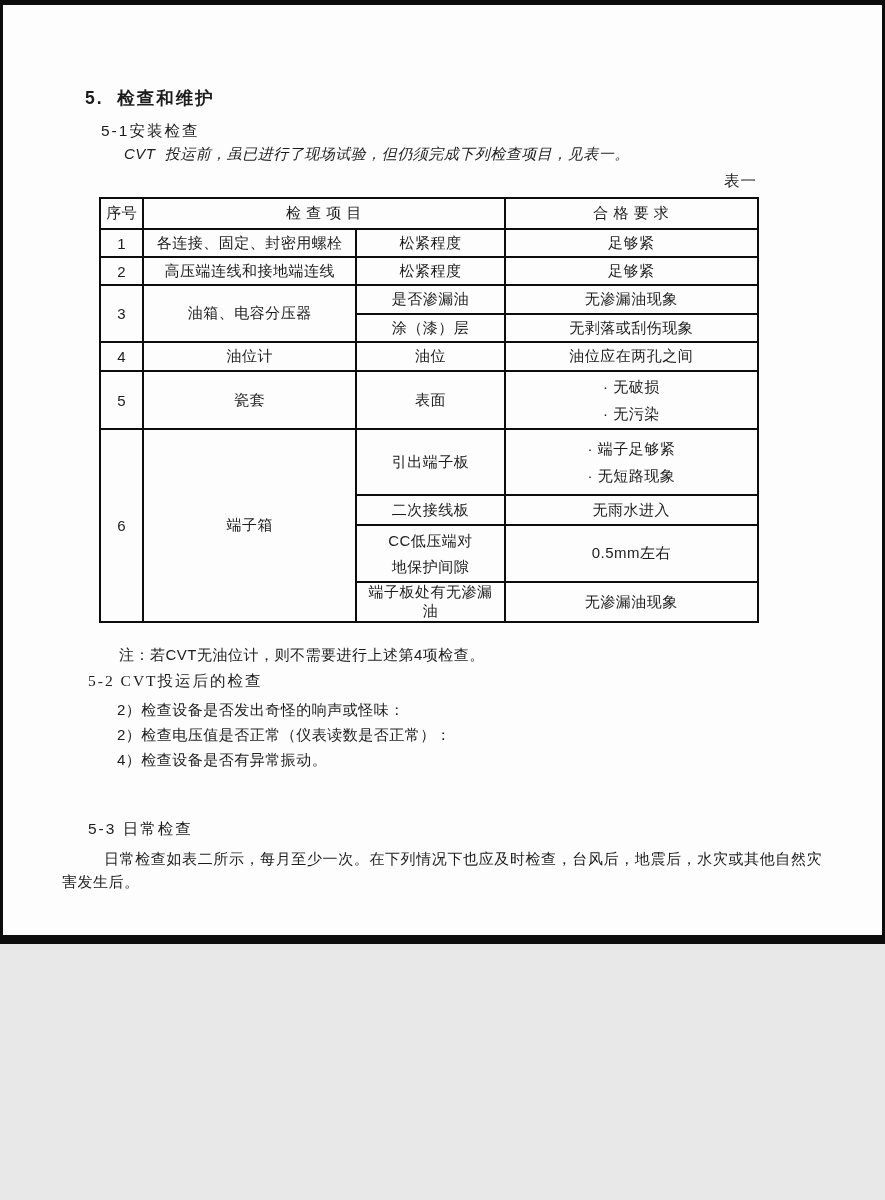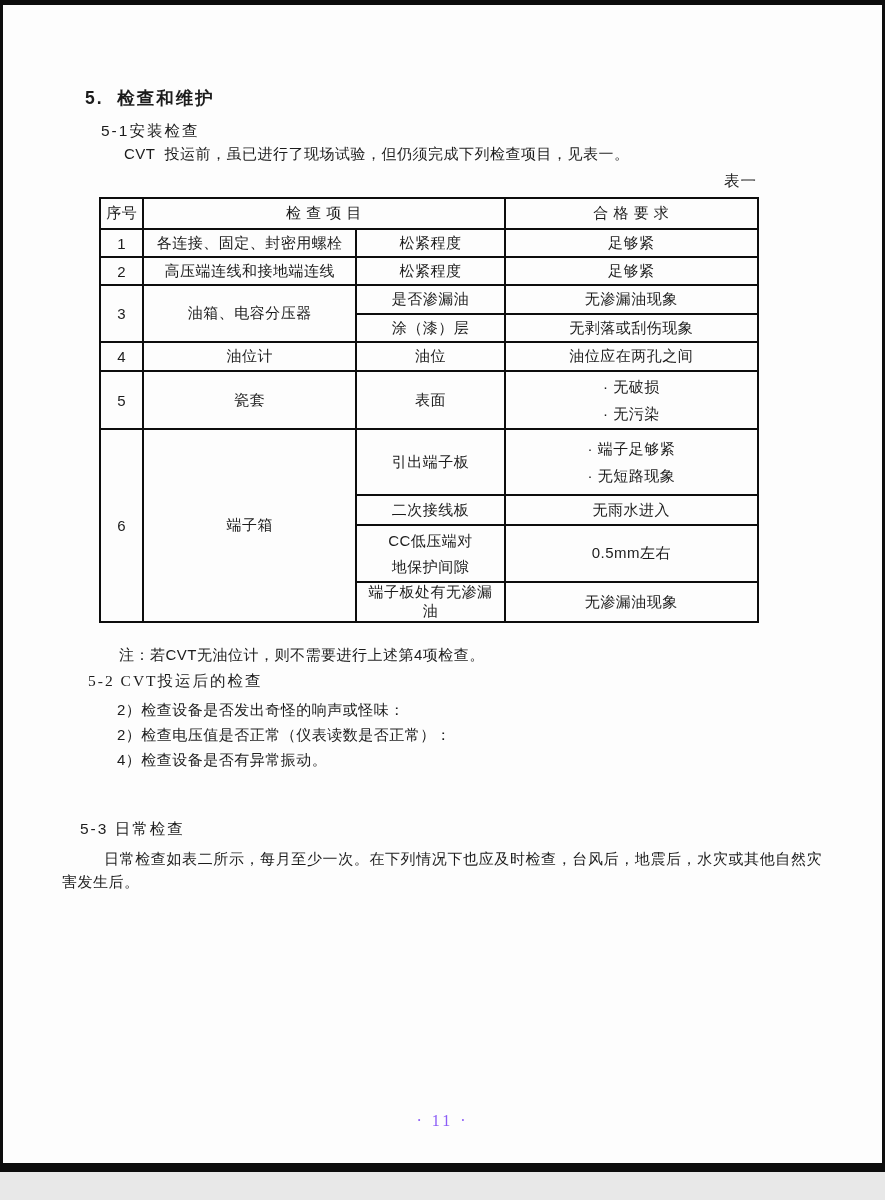--- a/index.html
+++ b/index.html
@@ -1,19 +1,19 @@
 <!DOCTYPE html>
 <html><head>
 <meta charset="utf-8">
 <title>Scanned Manual Page</title>
 <style>
   html,body{margin:0;padding:0;background:#e8e8e8;}
   .page{
     position:relative;
-    width:885px;height:1172px;
+    width:885px;height:944px;
     background:#fdfdfd;
     font-family:"Liberation Sans","DejaVu Sans",sans-serif;
     color:#1c1c1c;
     overflow:hidden;
     margin:0 auto;
   }
   
   .edge{position:absolute;background:#0d0d0d;}
   .edge-top{top:0;left:0;width:885px;height:5px;}
   .edge-bottom{bottom:0;left:0;width:885px;height:9px;}
@@ -24,25 +24,25 @@
     position:absolute;left:85px;top:86px;
     font-size:17.5px;font-weight:bold;letter-spacing:2px;
     white-space:pre;
   }
   .sub-title{
     position:absolute;
     font-size:15.5px;letter-spacing:2px;white-space:pre;
   }
   .sub1-title{left:101px;top:121px;}
   .sub2-title{left:88px;top:671px;font-family:Liberation Serif, serif;}
-  .sub3-title{left:80px;top:819px;}
+  .sub3-title{left:88px;top:819px;}
 
   .intro-line{
     position:absolute;left:124px;top:145px;
-    font-size:15px;letter-spacing:0.5px;white-space:pre;
+    font-size:15px;letter-spacing:0.5px;white-space:pre;font-style:italic;
   }
   .table-label{
     position:absolute;right:128px;top:171px;
     font-size:15.5px;letter-spacing:1px;
   }
 
   table.check-table{
     position:absolute;left:99px;top:197px;
     width:660px;
     border-collapse:collapse;table-layout:fixed;

